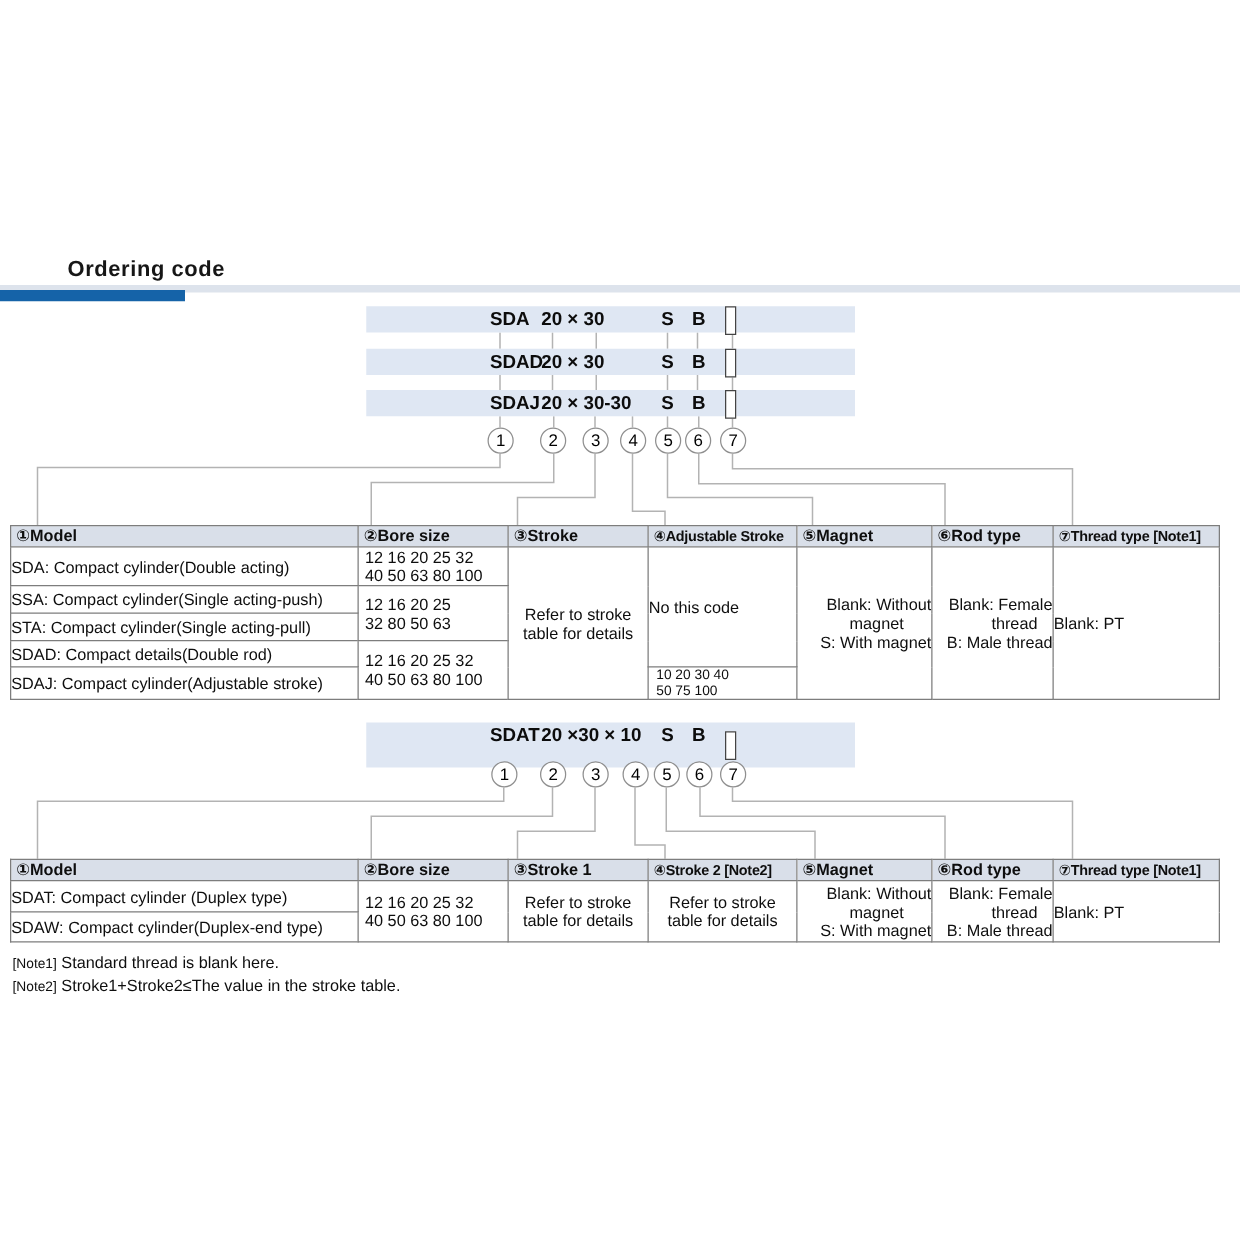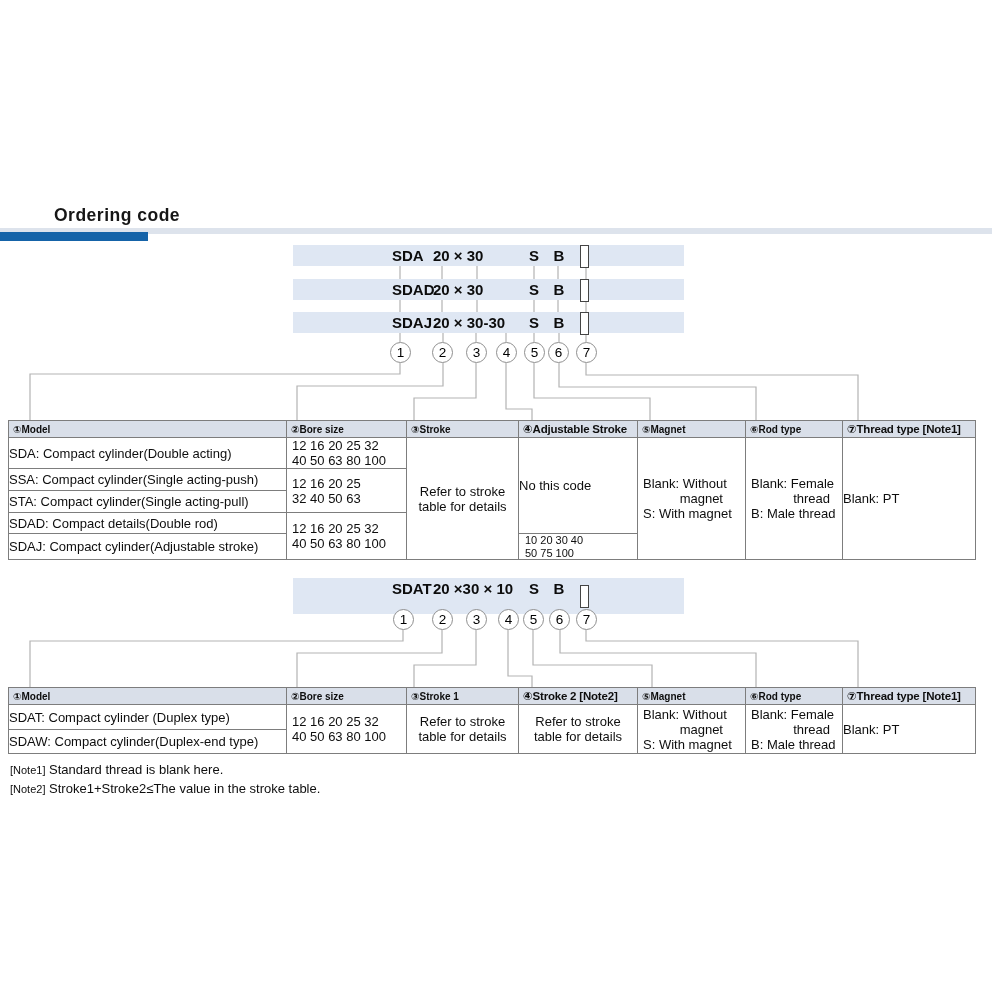--- a/index.html
+++ b/index.html
@@ -27,28 +27,28 @@
   
   .num-circle{width:21px;height:21px;border:1px solid #8f8f8f;border-radius:50%;background:#fff;
     text-align:center;line-height:20px;font-size:13.5px;color:#000;box-sizing:border-box;}
 
   
   #connector-layer{left:0;top:0;width:1000px;height:1000px;pointer-events:none;}
 
   
   table.spec{position:absolute;border-collapse:collapse;table-layout:fixed;font-size:13px;color:#0e0e0e;}
   table.spec td,table.spec th{border:1px solid #7d7d7d;padding:0;vertical-align:middle;overflow:hidden;}
-  table.spec th{background:#d9dfe9;font-weight:bold;text-align:left;padding-left:4px;font-size:10px;white-space:nowrap;}
+  table.spec th{background:#d9dfe9;font-weight:bold;text-align:left;padding-left:4px;font-size:13px;white-space:nowrap;}
   table.spec th.condensed{font-size:11.5px;letter-spacing:-0.2px;}
   td.model-cell{padding-left:6px;white-space:nowrap;}
   td.bore-cell div{padding-left:5px;line-height:15px;white-space:nowrap;}
   td.center-cell{text-align:center;}
   td.center-cell div{line-height:15px;}
   td.magnet-cell div,td.rod-cell div{line-height:15px;white-space:nowrap;}
-  .ln-left{padding-left:5px;text-align:left;}
+  .ln-left{padding-left:5px;text-align:right;}
   .ln-right-m{padding-right:22px;text-align:right;}
   .ln-right-r{padding-right:12px;text-align:right;}
   td.thread-cell{padding-left:6px;white-space:nowrap;}
   td.adj-none{padding-left:6px;}
   td.adj-vals div{padding-left:6px;line-height:12.5px;font-size:11px;white-space:nowrap;}
 
   
   .note-line{left:10px;font-size:13px;color:#0e0e0e;white-space:nowrap;}
   .note-tag{font-size:11px;}
 </style>
@@ -158,21 +158,21 @@
       <div class="ln-left">Blank: Female</div>
       <div class="ln-right-r">thread</div>
       <div class="ln-left">B: Male thread</div>
     </td>
     <td class="thread-cell" rowspan="5">Blank: PT</td>
   </tr>
   <tr style="height:22px;">
     <td class="model-cell">SSA: Compact cylinder(Single acting-push)</td>
     <td class="bore-cell" rowspan="2">
       <div>12 16  20  25</div>
-      <div>32  40 50  63</div>
+      <div>32  80 50  63</div>
     </td>
   </tr>
   <tr style="height:22px;">
     <td class="model-cell">STA: Compact cylinder(Single acting-pull)</td>
   </tr>
   <tr style="height:21px;">
     <td class="model-cell">SDAD: Compact details(Double rod)</td>
     <td class="bore-cell" rowspan="2">
       <div>12 16  20  25  32</div>
       <div>40 50  63  80 100</div>

